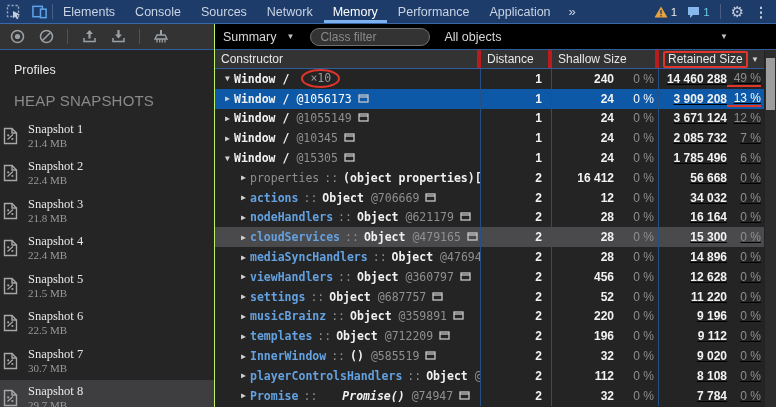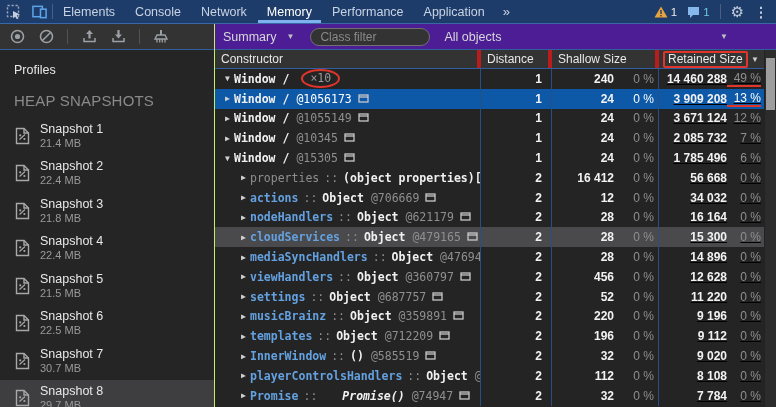--- a/index.html
+++ b/index.html
@@ -30,28 +30,28 @@
     display:flex; flex-direction:column; overflow:hidden; }
   .main { flex:1; position:relative; background:#242424; overflow:hidden; }
 
   
   .side-toolbar { height:26px; background:#333333; border-bottom:1px solid #2f5d9e;
     display:flex; align-items:center; gap:13px; padding-left:9px; flex:none; }
   .sicon { display:flex; align-items:center; justify-content:center; width:16px; height:16px; }
   .profiles-title { color:#e8e8e8; font-size:12.5px; margin:13px 0 0 14px; }
   .heap-title { color:#8a8a8a; font-size:15px; margin:15px 0 0 14px; letter-spacing:.2px; }
   .snap-list { margin-top:8px; }
-  .snap-item { height:37.5px; display:flex; align-items:center; gap:10px; padding-left:14px; }
+  .snap-item { height:37.5px; display:flex; align-items:center; gap:10px; padding-left:2px;font-family:Liberation Serif, serif; }
   .snap-item.selected { background:#3e3e40; }
   .snap-text { display:flex; flex-direction:column; justify-content:center; }
   .snap-title { color:#e8e8e8; font-size:12.5px; line-height:15px; }
   .snap-size { color:#9a9a9a; font-size:11px; line-height:13px; }
 
   
-  .main-toolbar { height:26px; background:#4c1d95; border-bottom:1px solid #2f5d9e;
+  .main-toolbar { height:26px; background:#000000; border-bottom:1px solid #2f5d9e;
     display:flex; align-items:center; padding-left:8px; color:#d8d8d8; font-size:12.5px; }
   .dd-arrow { font-size:8px; color:#c0c0c0; margin-left:10px; }
   .class-filter { width:120px; height:18px; margin-left:16px; background:#333333;
     border:1px solid #707070; border-radius:9px; color:#e0e0e0; font-size:12px;
     padding:0 9px; outline:none; font-family:"Liberation Sans", sans-serif; }
   .class-filter::placeholder { color:#8a8a8a; }
   .scope-label { margin-left:14px; }
   .scope-arrow { margin-left:auto; margin-right:48px; font-size:8px; color:#c0c0c0; }
 
   
@@ -111,20 +111,21 @@
       <svg width="17" height="14" viewBox="0 0 17 14">
           <rect x="1" y="1" width="10" height="11" fill="none" stroke="#5ea4ea" stroke-width="1.6"></rect>
           <rect x="9" y="4" width="6" height="9" fill="#1e3c69" stroke="#5ea4ea" stroke-width="1.6"></rect>
         </svg>
     </span>
   </div>
   <div class="tb-sep"></div>
   <div class="tabs" id="tabs">
       <div class="tab">Elements</div>
       <div class="tab">Console</div>
+      <div class="tab">Sources</div>
       <div class="tab">Network</div>
       <div class="tab active">Memory</div>
       <div class="tab">Performance</div>
       <div class="tab">Application</div>
     </div>
   <div class="more-tabs">»</div>
   <div class="tb-right">
     <span class="badge">
       <svg width="14" height="12" viewBox="0 0 14 12">
           <path d="M7 0.5 L13.5 11.5 H0.5 Z" fill="#e8a33d"></path>

